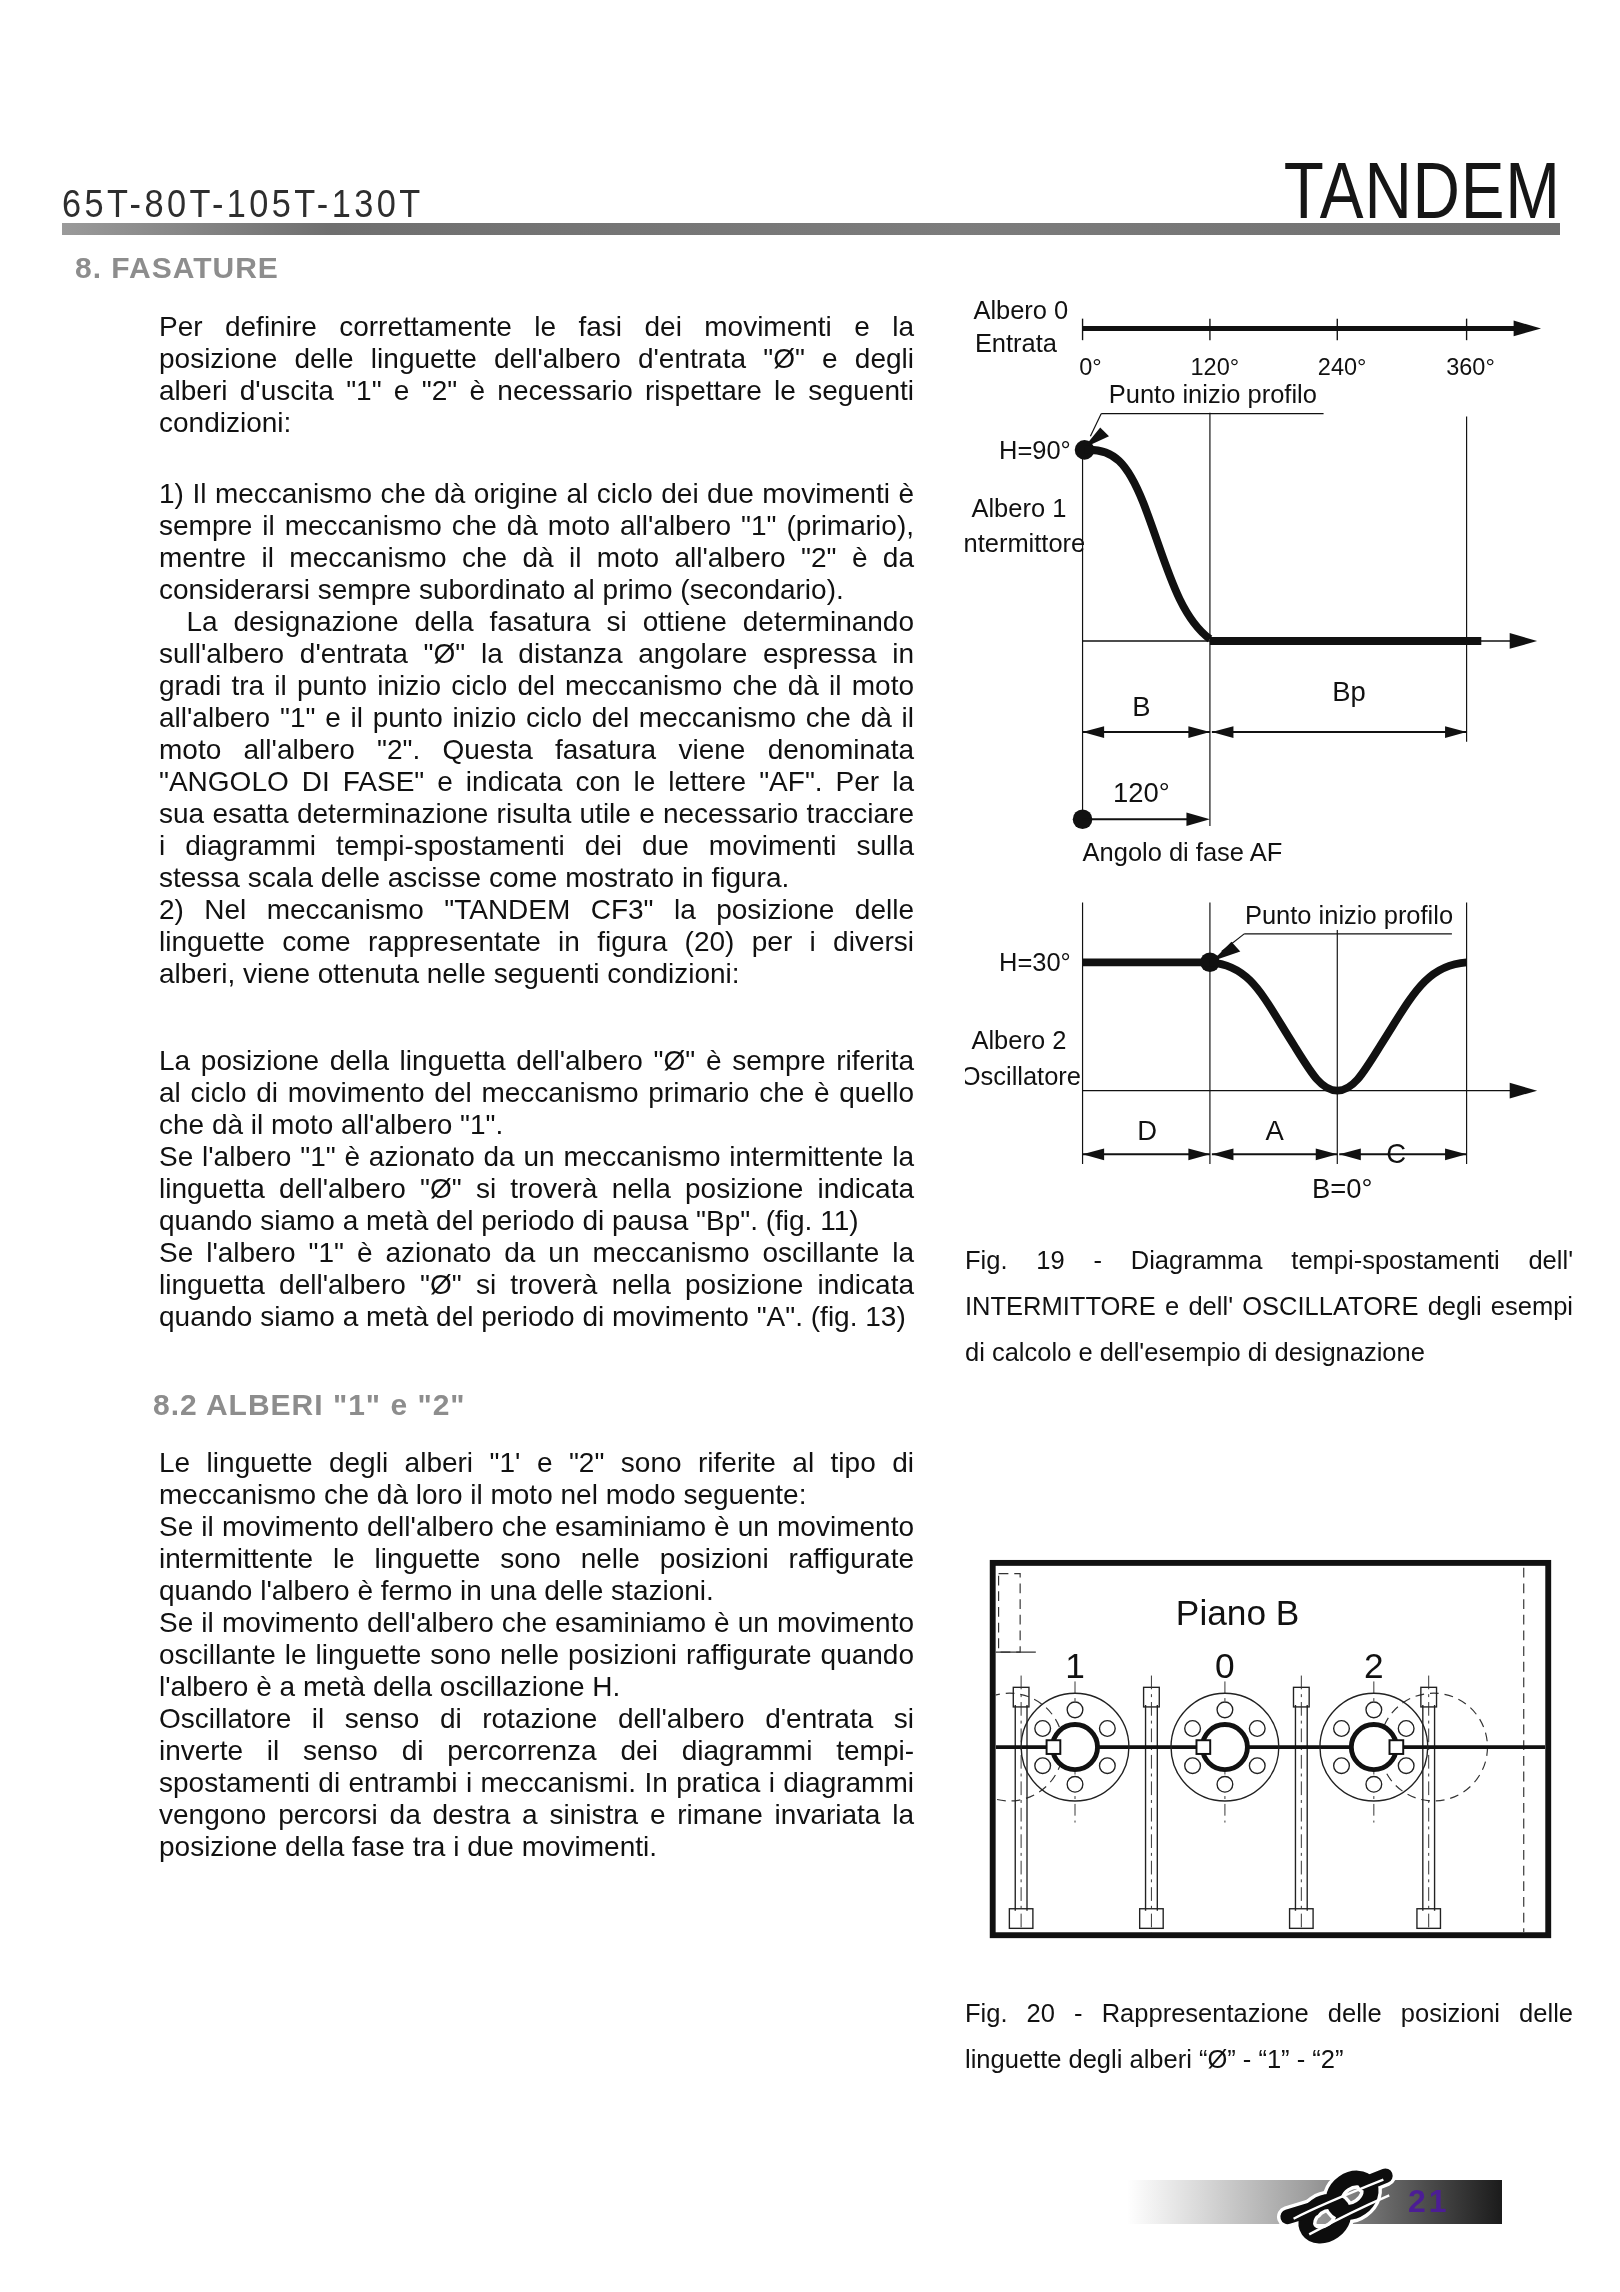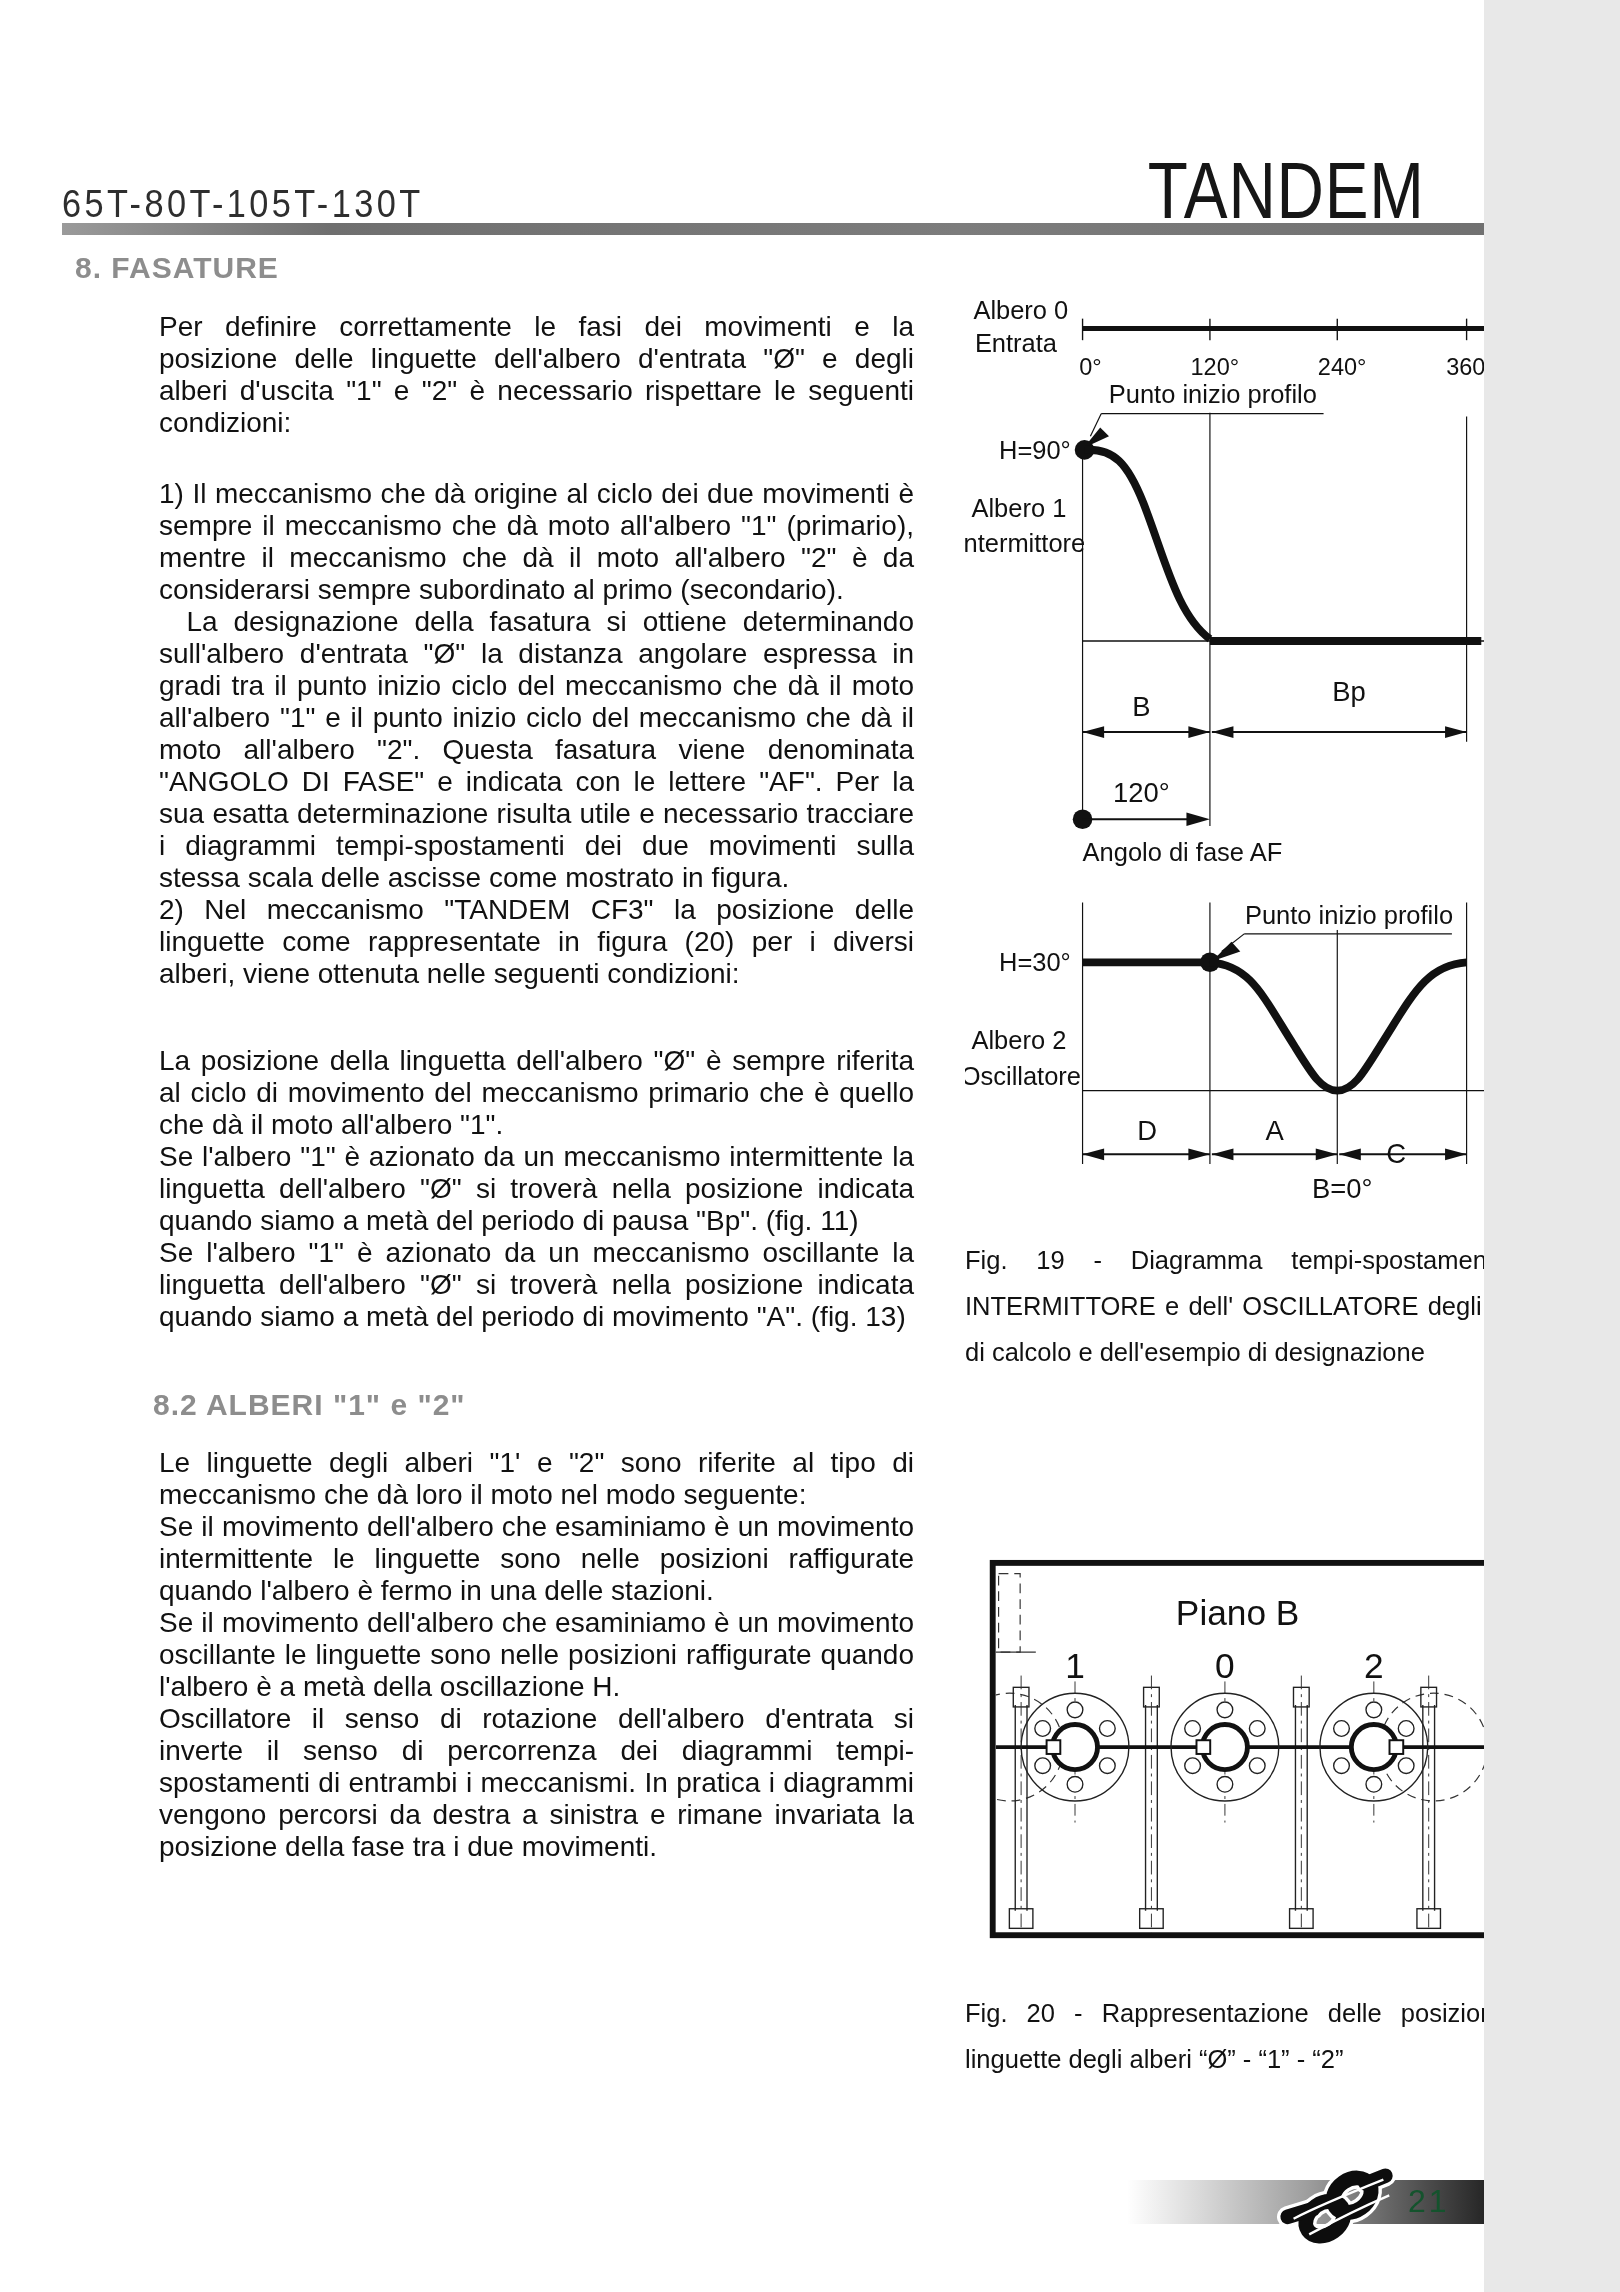--- a/index.html
+++ b/index.html
@@ -1,16 +1,16 @@
 <!DOCTYPE html>
 <html><head>
 <meta charset="utf-8">
 <style>
   html,body{margin:0;padding:0;background:#e8e8e8;}
-  #page{position:relative;width:1484px;height:2293px;background:#ffffff;
+  #page{position:relative;width:1620px;height:2293px;background:#ffffff;
         font-family:"Liberation Sans", sans-serif;color:#111;overflow:hidden;}
   .abs{position:absolute;}
   
   #model-code{left:62px;top:182px;font-size:39px;font-weight:400;color:#2e2e2e;
       letter-spacing:3.9px;transform:scaleX(.88);transform-origin:left center;white-space:nowrap;}
   #brand{right:59px;top:145px;font-size:80px;font-weight:400;color:#161616;
       letter-spacing:1px;transform:scaleX(.82);transform-origin:right center;white-space:nowrap;}
   #header-rule{left:62px;top:223px;width:1498px;height:11.8px;
       background:linear-gradient(90deg,#9a9a9a 0%,#6f6f6f 18%,#7c7c7c 60%,#6f6f6f 100%);}
   
@@ -22,21 +22,21 @@
   p.gap-after{margin-bottom:39px;}
   p.indent{text-indent:27.4px;}
   .sec-gap{height:55px;}
   
   .fig-caption{font-size:25.5px;line-height:46px;text-align:justify;color:#111;}
   #fig19-caption{left:965px;top:1237px;width:608px;}
   #fig20-caption{left:965px;top:1990px;width:608px;}
   
   #footer-bar{left:1127px;top:2180px;width:375px;height:44px;
       background:linear-gradient(90deg,#ffffff 0%,#d8d8d8 20%,#9e9e9e 48%,#4c4c4c 80%,#1b1b1b 100%);}
-  #page-number{left:1408px;top:2183px;font-size:32px;font-weight:normal;color:#14532d;letter-spacing:2.9px;}
+  #page-number{left:1408px;top:2183px;font-size:32px;font-weight:bold;color:#4c1d95;letter-spacing:2.9px;}
   svg text{font-family:"Liberation Sans", sans-serif;fill:#111;}
 </style>
 </head>
 <body>
 
 <div id="page">
 
   <div class="abs" id="model-code">65T-80T-105T-130T</div>
   <div class="abs" id="brand">TANDEM</div>
   <div class="abs" id="header-rule"></div>

